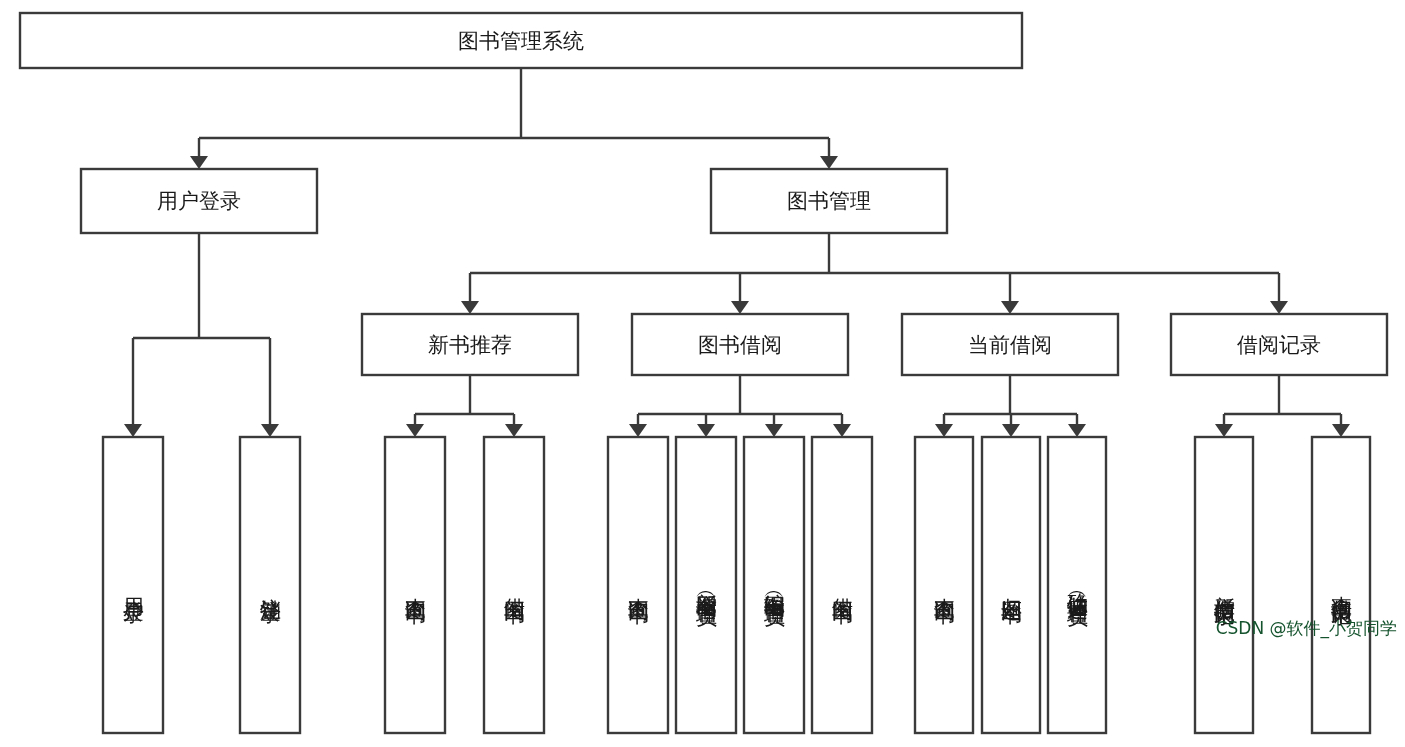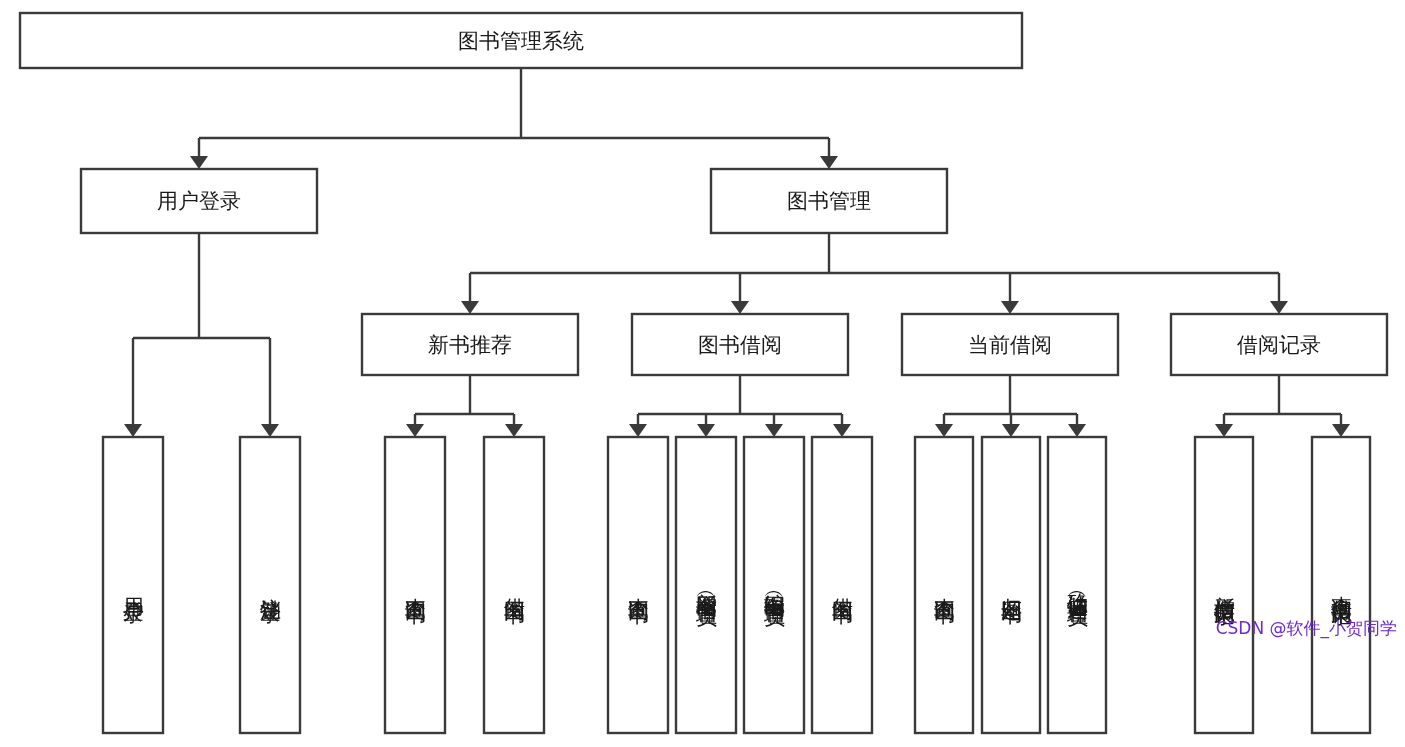--- a/index.html
+++ b/index.html
@@ -66,21 +66,21 @@
     letter-spacing: 2px;
     line-height: 1;
     white-space: nowrap;
   }
   .watermark {
     position: absolute;
     right: 8px;
     bottom: 4px;
     font-family: "DejaVu Sans", "Liberation Sans", sans-serif;
     font-size: 17px;
-    color: #6d28d9;
+    color: #14532d;
     white-space: nowrap;
     user-select: none;
   }
 </style>
 </head>
 <body>
 
 <div id="diagram-root">
   <svg class="diagram-svg" viewBox="0 0 1405 747">
     <g id="connector-layer">

